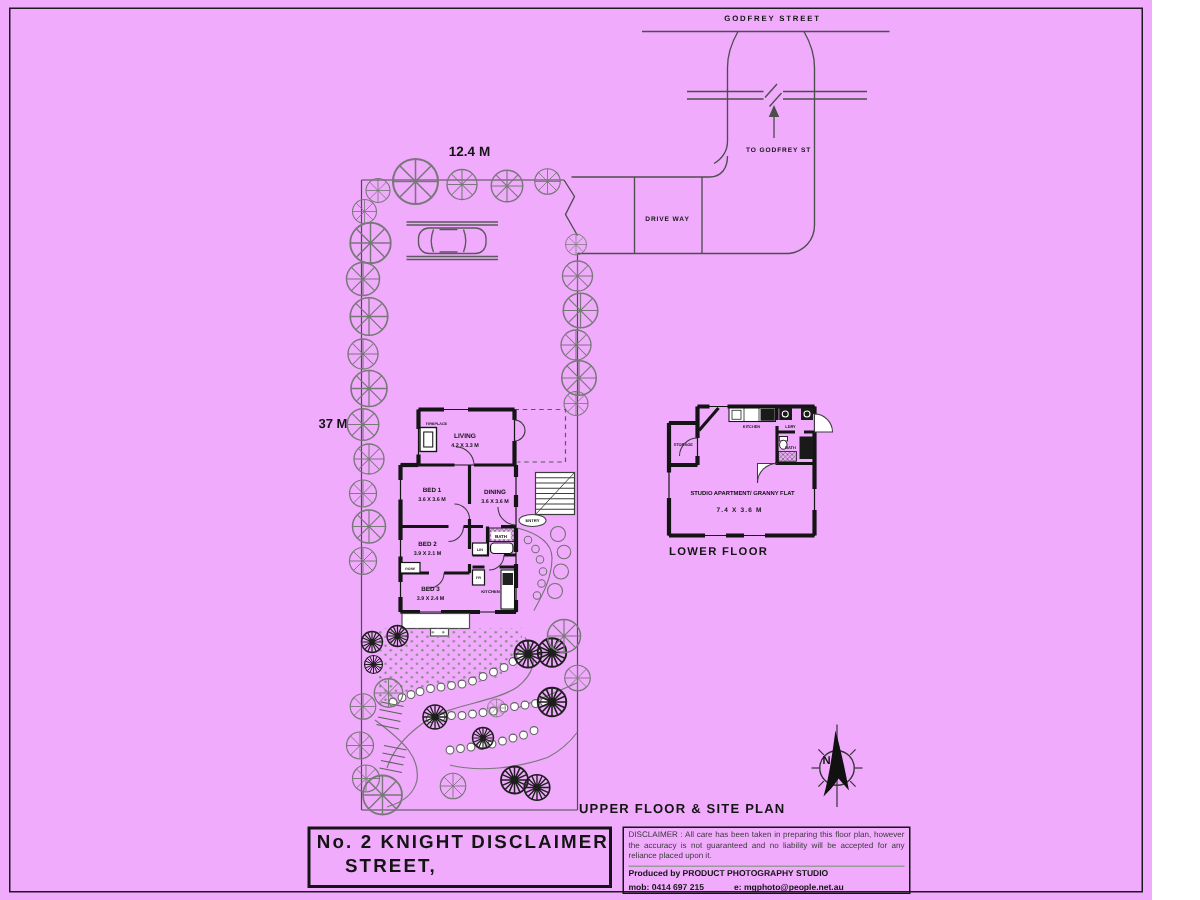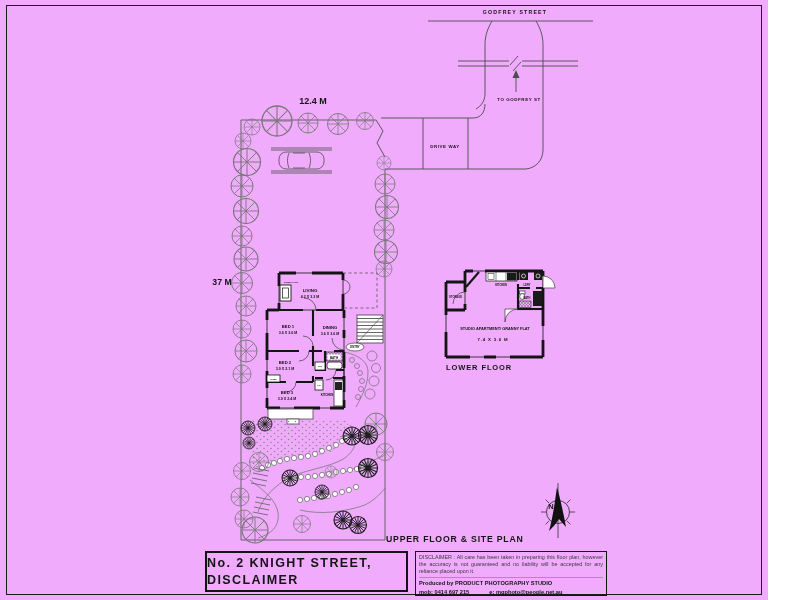--- a/index.html
+++ b/index.html
@@ -3,21 +3,21 @@
 <meta charset="utf-8">
 <style>
   html,body{margin:0;padding:0;background:#fff;}
   .page{position:relative;width:768px;height:600px;background:#f0abfc;overflow:hidden;
         font-family:"Liberation Sans",sans-serif;color:#141414;}
   .frame{position:absolute;left:6px;top:5px;right:6px;bottom:5px;border:1px solid #1c1c1c;pointer-events:none;}
   svg{position:absolute;left:0;top:0;}
   svg text{font-family:"Liberation Sans",sans-serif;fill:#141414;}
   .lbl{font-weight:bold;}
   .addr-box{position:absolute;left:205px;top:551px;width:199px;height:37px;border:2px solid #141414;
-            display:flex;flex-direction:column;justify-content:center;
+            display:flex;justify-content:center;text-align:center;
             font-weight:bold;font-size:12.5px;letter-spacing:1.4px;line-height:1.3;}
   .info-box{position:absolute;left:415px;top:551px;width:184px;height:39px;border:1px solid #141414;
             padding:2px 3px;box-sizing:content-box;font-size:5.4px;line-height:1.32;}
   .info-box .disc{color:#3a3a3a;text-align:justify;}
   .info-box .prod{font-weight:bold;font-size:5.7px;color:#141414;border-top:1px solid #9a9a9a;
                   margin-top:2px;padding-top:2px;}
   .info-box .contact{font-weight:bold;font-size:5.7px;color:#141414;display:flex;gap:20px;margin-top:1px;}
 </style>
 </head>
 <body>

